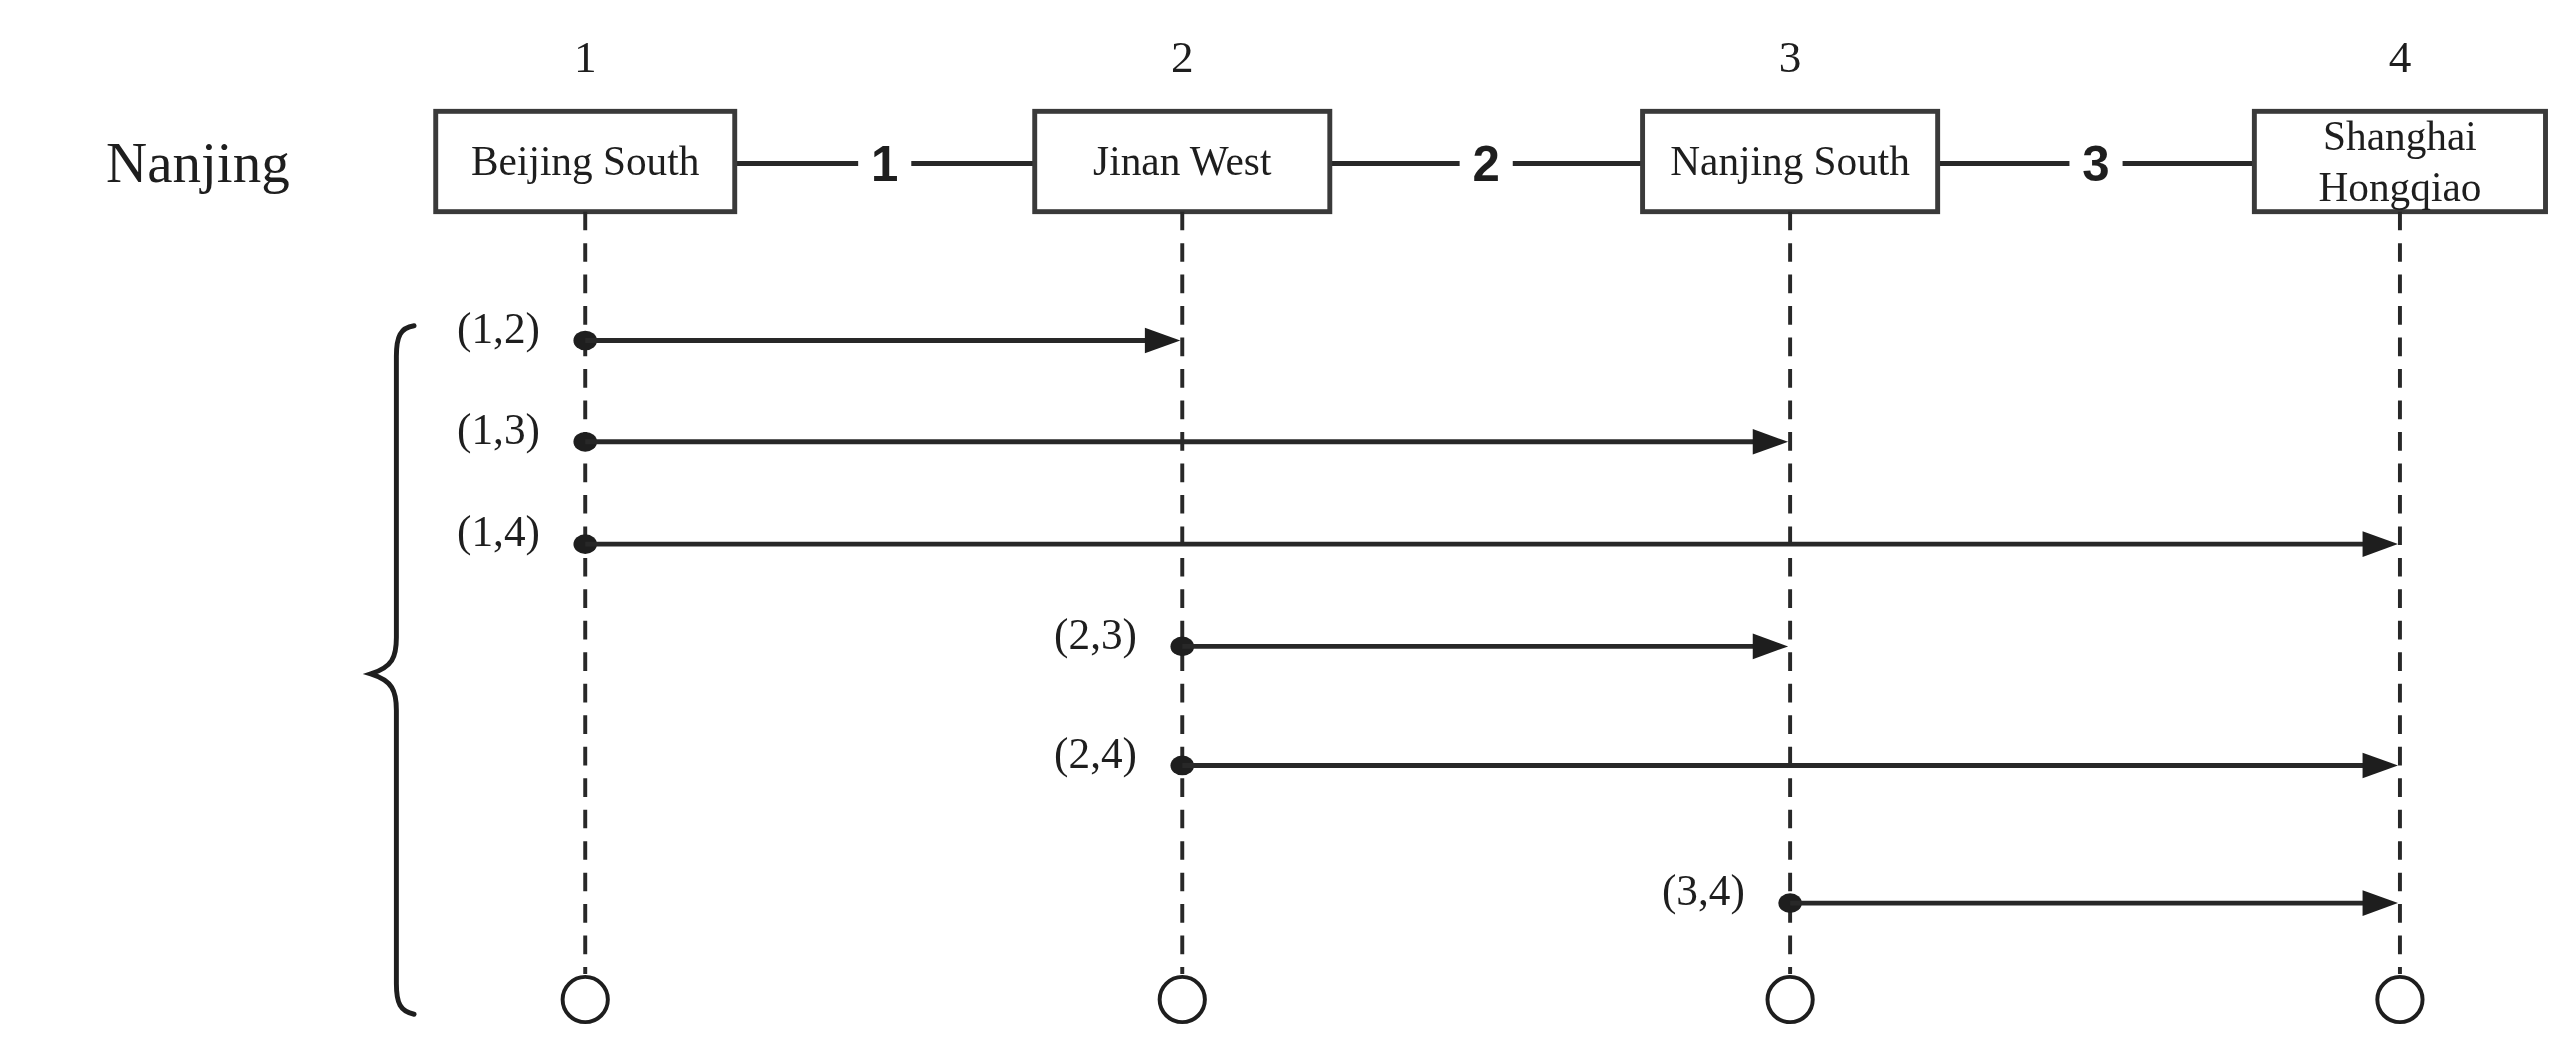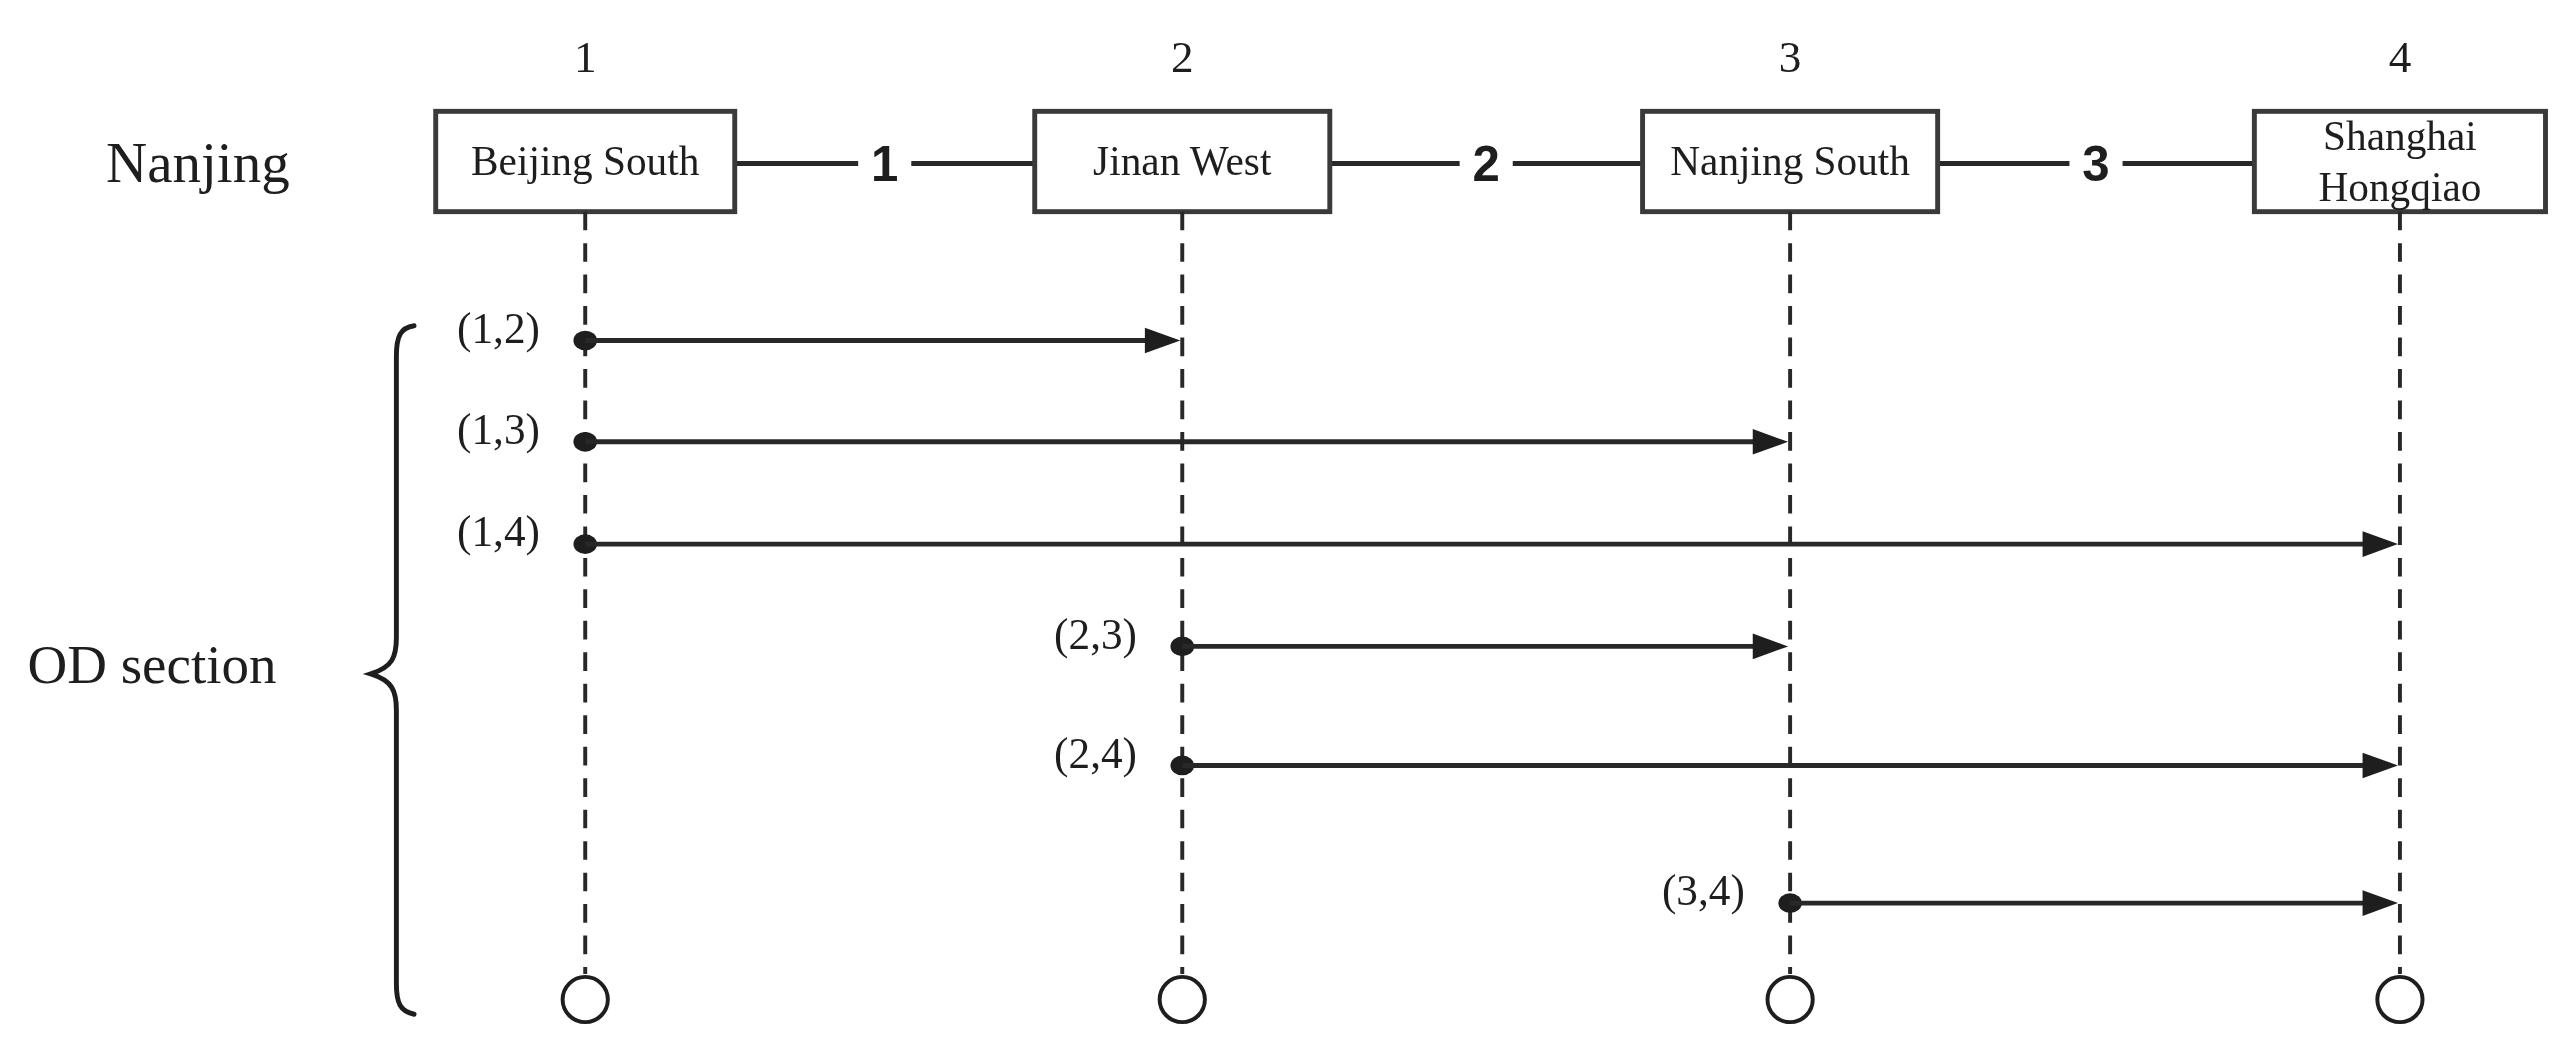--- a/index.html
+++ b/index.html
@@ -81,15 +81,14 @@
       <polygon points="2438,918 2402,905 2402,931" fill="#1e1e1e"></polygon>
       <path d="M 421 331
    C 407 333, 403 342, 403 362
    L 403 648
    C 403 668, 399 678, 377 685
    C 399 692, 403 702, 403 722
    L 403 1000
    C 403 1020, 407 1028, 421 1031" fill="none" stroke="#1e1e1e" stroke-width="5" stroke-linecap="round"></path>
     </svg>
   <div class="axis-label" id="station-label">Nanjing</div>
-  <div class="axis-label" id="od-label">OD section</div>
 </div>
 
 
 </body></html>

